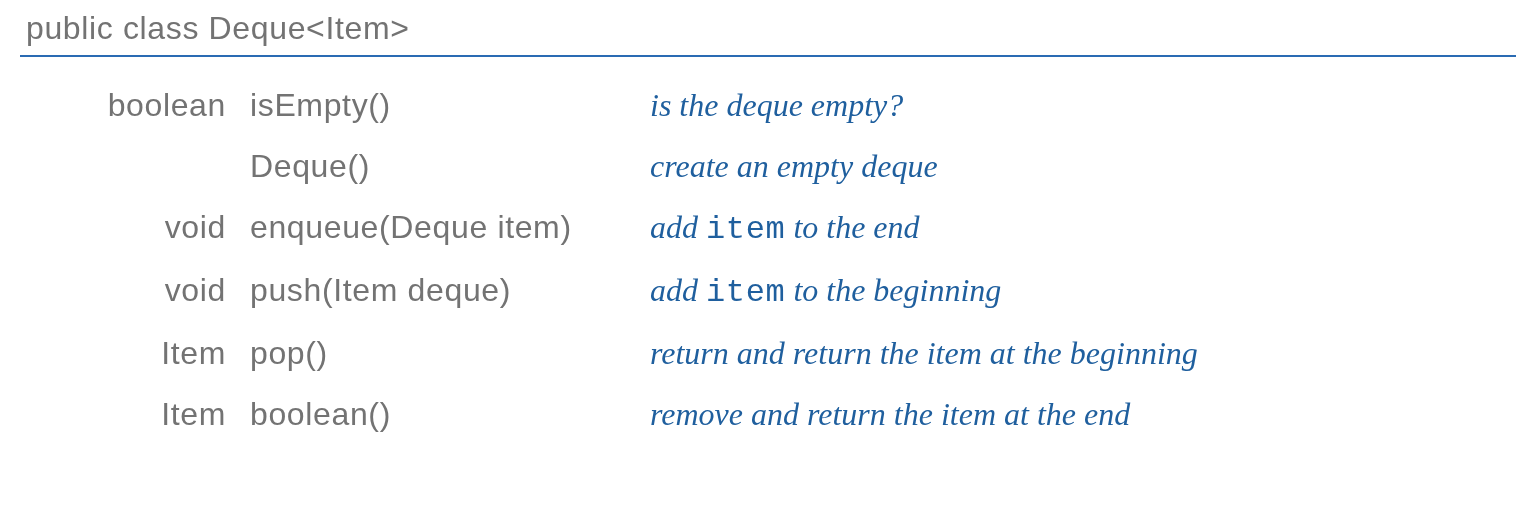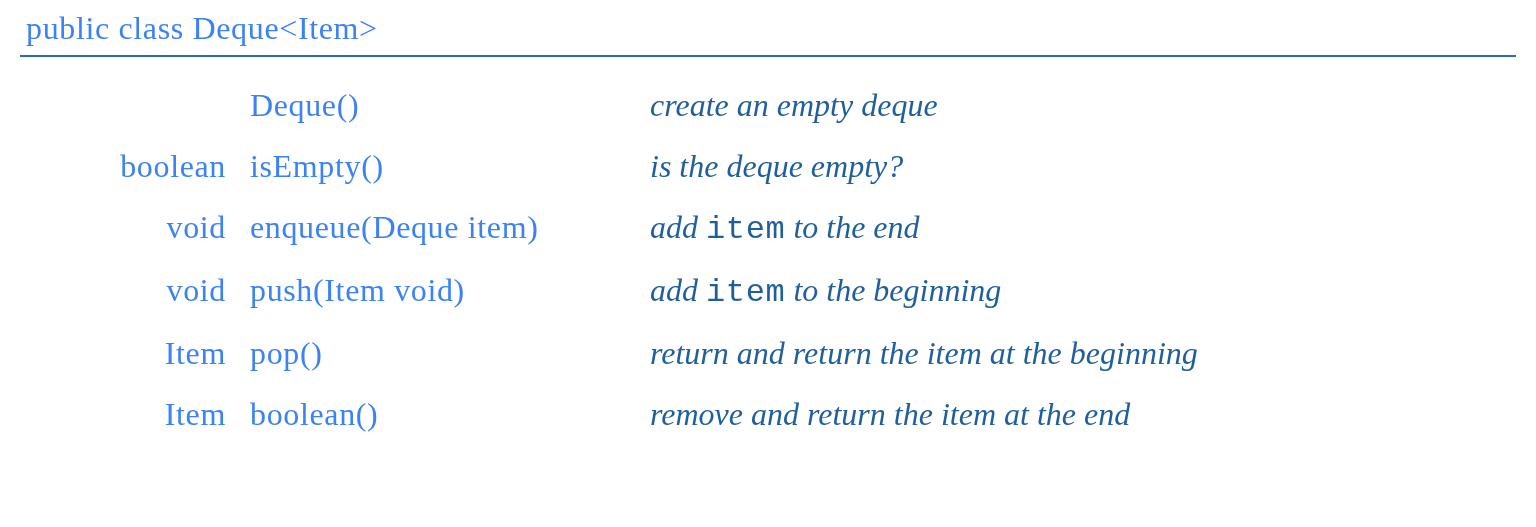--- a/index.html
+++ b/index.html
@@ -6,22 +6,22 @@
       margin: 0;
       padding: 0;
       box-sizing: border-box;
     }
     body {
       background: #ffffff;
       padding: 10px 20px;
       font-size: 32px;
     }
     .mono {
-      font-family: Liberation Serif, serif;
-      color: #3b82f6;
+      font-family: Liberation Sans, sans-serif;
+      color: #737373;
       letter-spacing: 0.02em;
     }
     .class-decl {
       padding-left: 6px;
       padding-bottom: 8px;
       white-space: pre;
     }
     .rule {
       border: none;
       border-top: 2px solid #2a6bb3;
@@ -61,37 +61,37 @@
 </head>
 <body>
 
 <div class="class-decl mono">public class Deque&lt;Item&gt;</div>
 
 <hr class="rule">
 
 <table class="api-table">
   <tbody>
       <tr>
+        <td class="ret mono">boolean</td>
+        <td class="sig mono">isEmpty()</td>
+        <td class="desc"><span>is the deque empty?</span></td>
+      </tr>
+      <tr>
         <td class="ret mono"></td>
         <td class="sig mono">Deque()</td>
         <td class="desc"><span>create an empty deque</span></td>
-      </tr>
-      <tr>
-        <td class="ret mono">boolean</td>
-        <td class="sig mono">isEmpty()</td>
-        <td class="desc"><span>is the deque empty?</span></td>
       </tr>
       <tr>
         <td class="ret mono">void</td>
         <td class="sig mono">enqueue(Deque item)</td>
         <td class="desc"><span>add </span><span class="code-inline">item</span><span> to the end</span></td>
       </tr>
       <tr>
         <td class="ret mono">void</td>
-        <td class="sig mono">push(Item void)</td>
+        <td class="sig mono">push(Item deque)</td>
         <td class="desc"><span>add </span><span class="code-inline">item</span><span> to the beginning</span></td>
       </tr>
       <tr>
         <td class="ret mono">Item</td>
         <td class="sig mono">pop()</td>
         <td class="desc"><span>return and return the item at the beginning</span></td>
       </tr>
       <tr>
         <td class="ret mono">Item</td>
         <td class="sig mono">boolean()</td>

